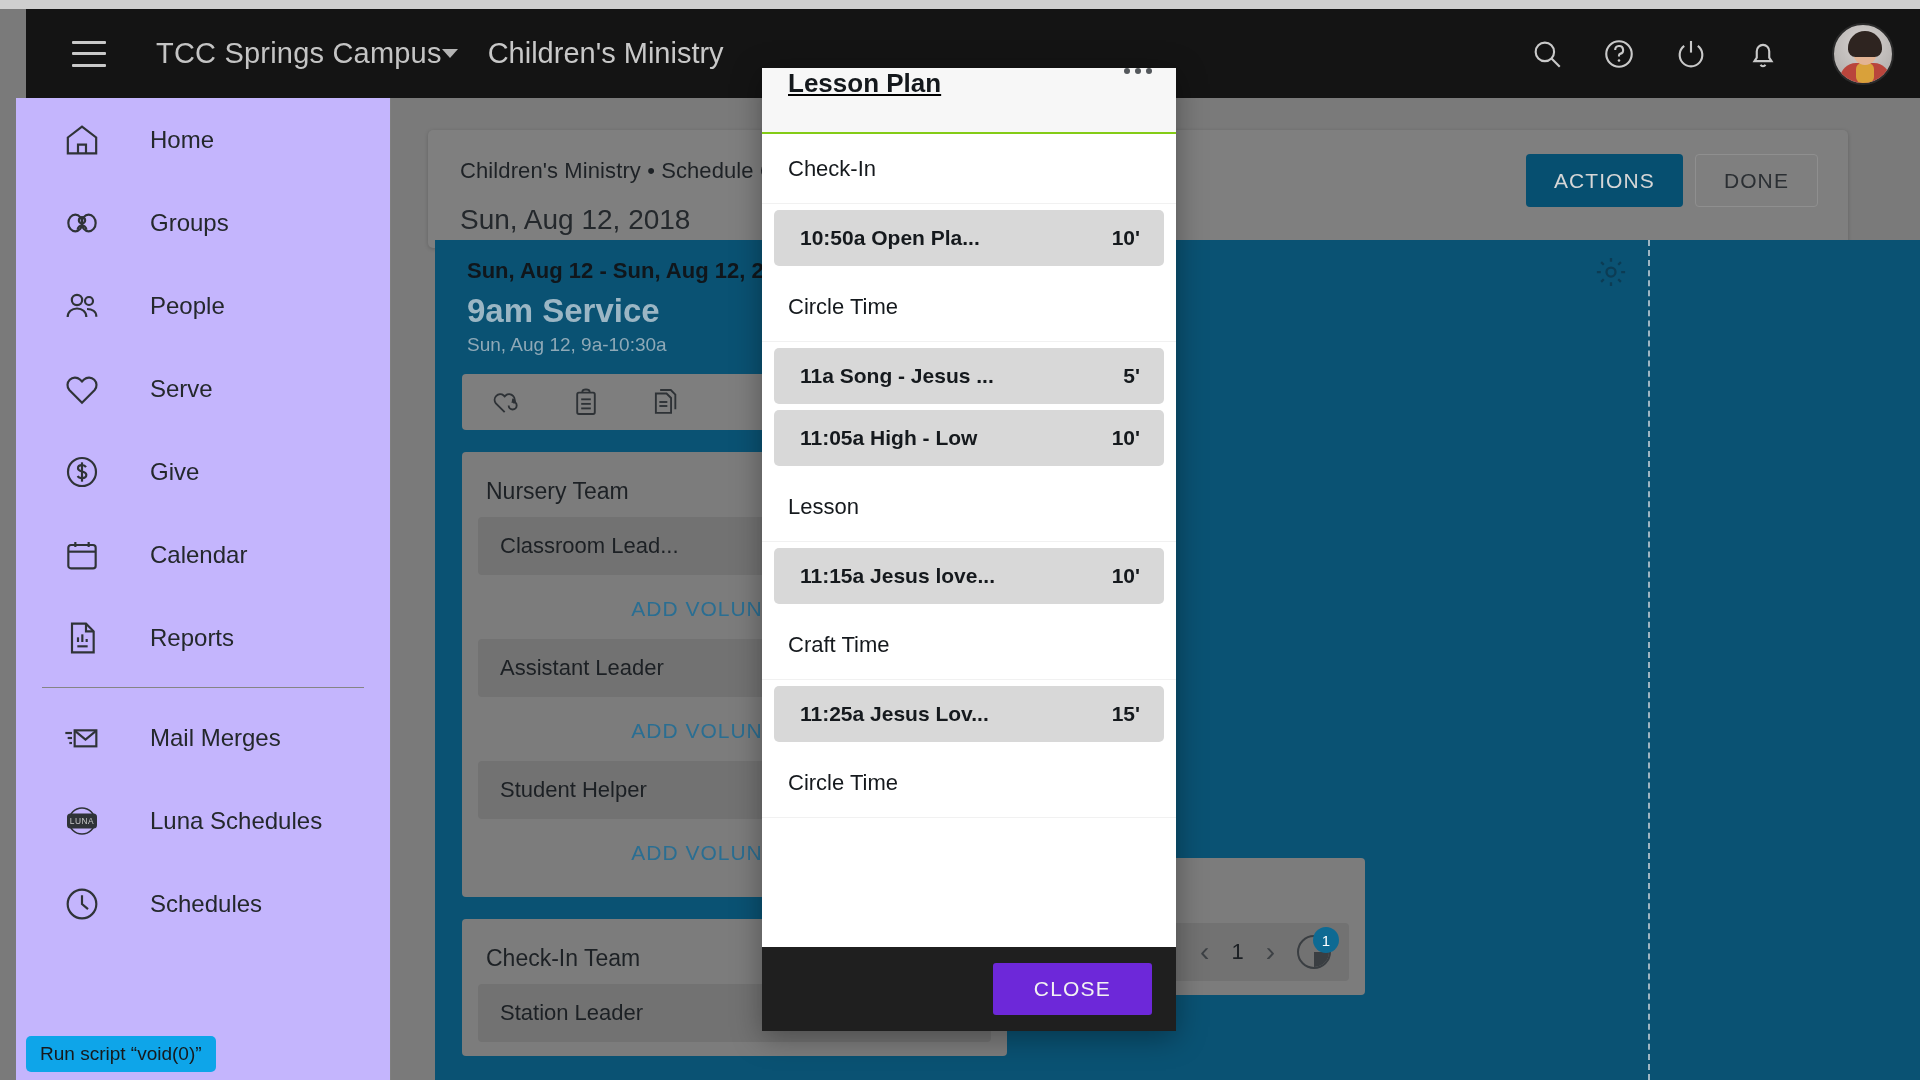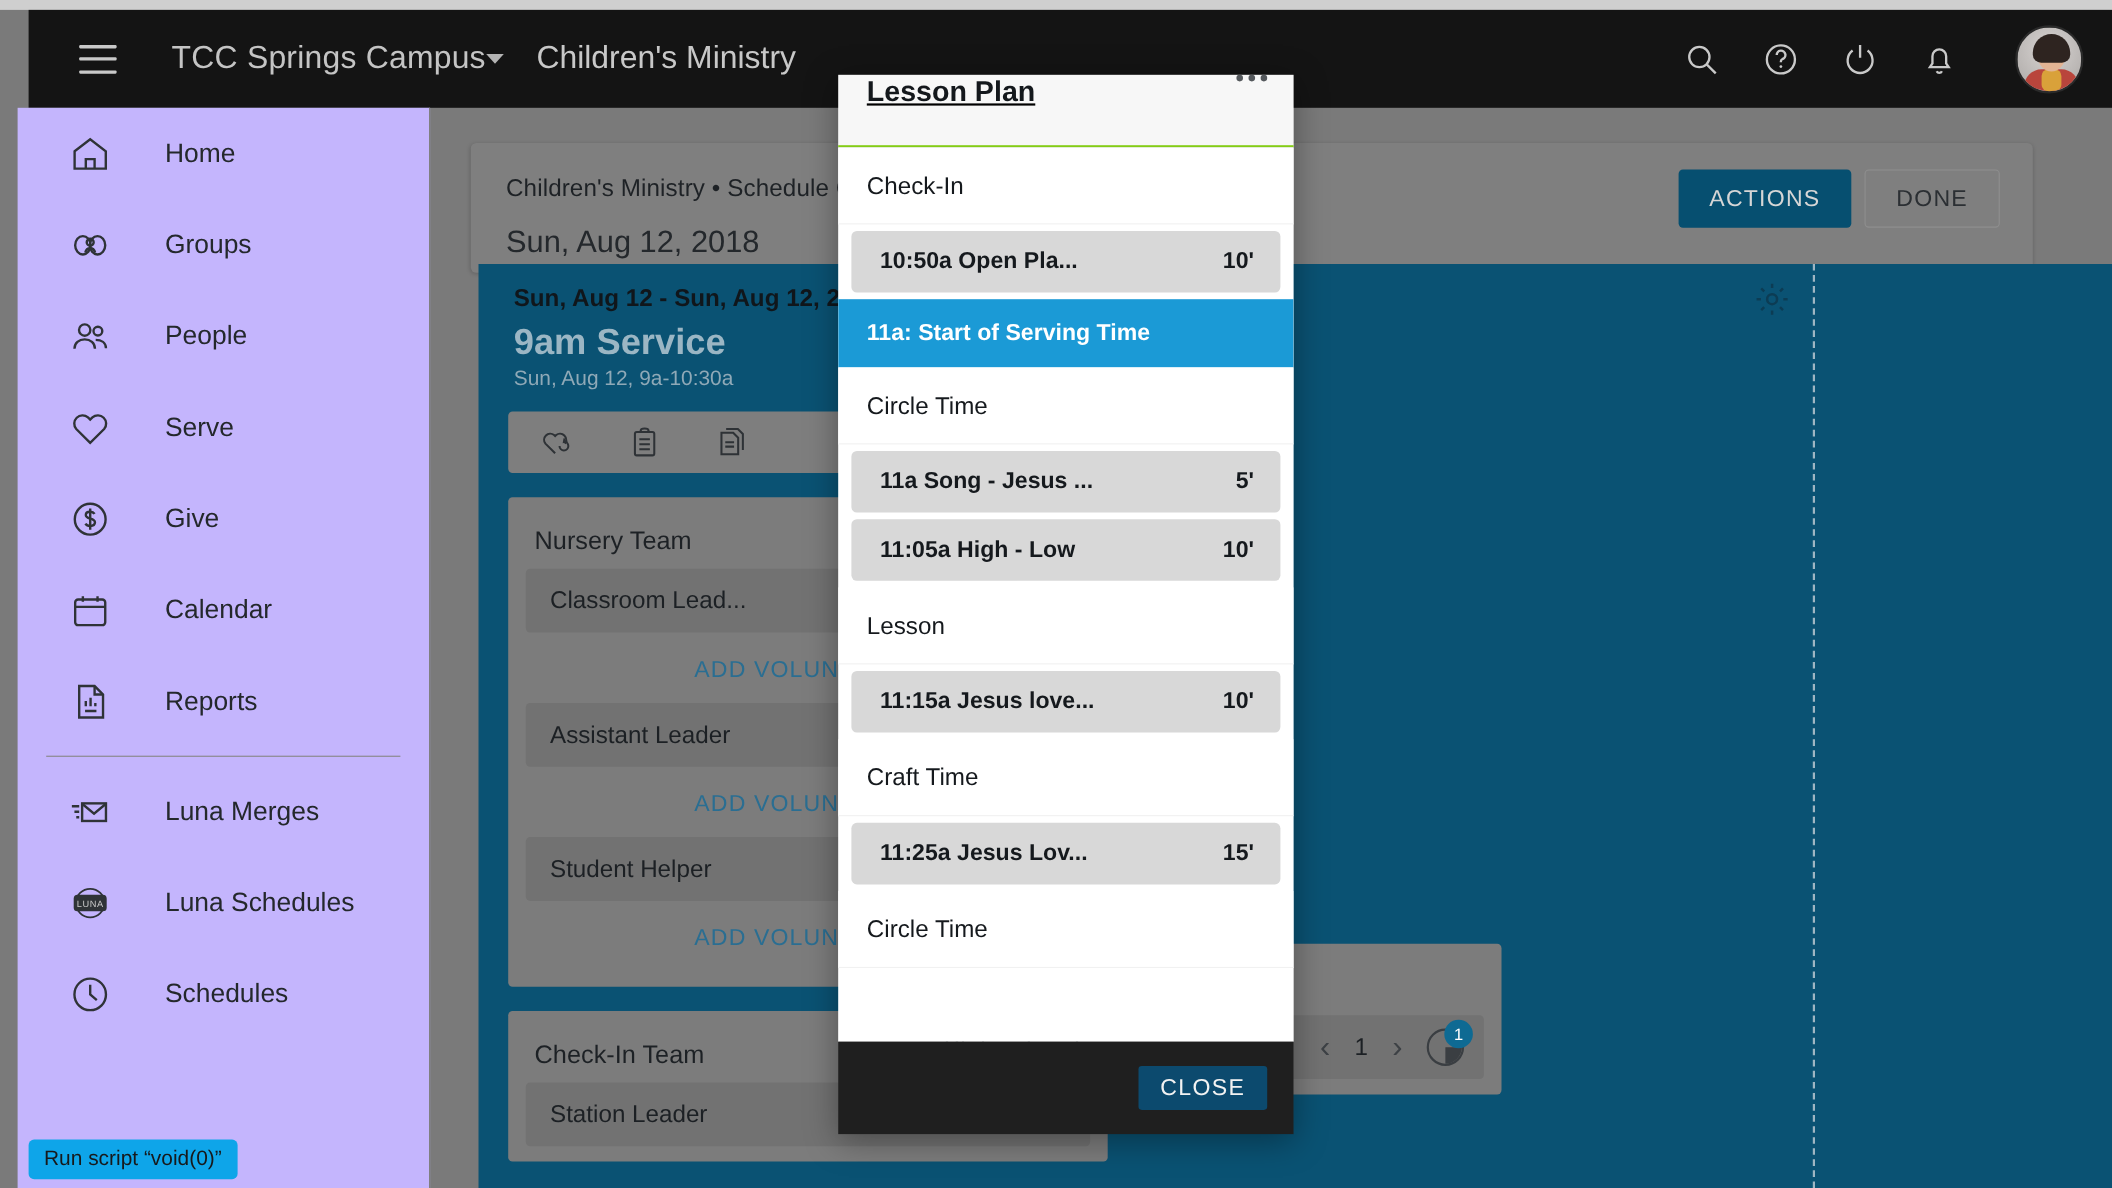--- a/index.html
+++ b/index.html
@@ -204,21 +204,21 @@
     background: #1b9ad6; margin: 0; border-radius: 0; height: 62px;
     padding-left: 26px;
   }
   .lp-item.selected .lbl { color: #fff; }
   .modal-foot {
     height: 84px; background: #1f1f1f;
     display: flex; align-items: center; justify-content: flex-end;
     padding-right: 24px;
   }
   .close-btn {
-    height: 40px; padding: 0 20px; background: #0c4a6e; color: #f2f2f2;
+    height: 52px; padding: 0 41px; background: #6d28d9; color: #f2f2f2;
     font-size: 21px; letter-spacing: 1.2px; border: none; border-radius: 3px;
     cursor: pointer;
   }
 
   
   .statusbar {
     position: absolute; left: 26px; bottom: 8px;
     background: #0ea5e9; color: #17191b;
     font-size: 19px; padding: 7px 14px; border-radius: 5px;
     z-index: 60;
@@ -365,21 +365,21 @@
     <div class="nav-item">
       <span class="nav-icon">
         <svg viewBox="0 0 24 24" fill="none" stroke="currentColor" stroke-width="1.3">
           <rect x="7.6" y="7.4" width="13" height="9.6"></rect>
           <path d="M7.6 7.6 14.1 13l6.5-5.4"></path>
           <line x1="2" y1="9" x2="6" y2="9"></line>
             <line x1="3.4" y1="12" x2="6" y2="12"></line>
           <line x1="4.4" y1="15" x2="6" y2="15"></line>
         </svg>
       </span>
-      <span class="nav-label">Luna Merges</span>
+      <span class="nav-label">Mail Merges</span>
     </div>
 
     <div class="nav-item">
       <span class="nav-icon">
         <svg viewBox="0 0 40 40">
           <circle cx="20" cy="20" r="13" fill="none" stroke="#2f3337" stroke-width="1.6"></circle>
           <rect x="5" y="12.5" width="30" height="15" rx="3.5" fill="#2f3337"></rect>
           <text x="20" y="23.4" font-family="Liberation Sans, sans-serif" font-size="8.4" fill="#c9c9c9" text-anchor="middle" letter-spacing="0.5">LUNA</text>
         </svg>
       </span>
@@ -536,24 +536,20 @@
     </div>
 
     <div class="modal-body">
       <div class="lp-group">Check-In</div>
 
       <div class="lp-item">
         <span class="lbl">10:50a Open Pla...</span>
         <span class="dur">10'</span>
       </div>
 
-      <div class="lp-item selected">
-        <span class="lbl">11a: Start of Serving Time</span>
-        <span class="dur"></span>
-      </div>
 
       <div class="lp-group">Circle Time</div>
 
       <div class="lp-item">
         <span class="lbl">11a Song - Jesus ...</span>
         <span class="dur">5'</span>
       </div>
 
       <div class="lp-item">
         <span class="lbl">11:05a High - Low</span>

